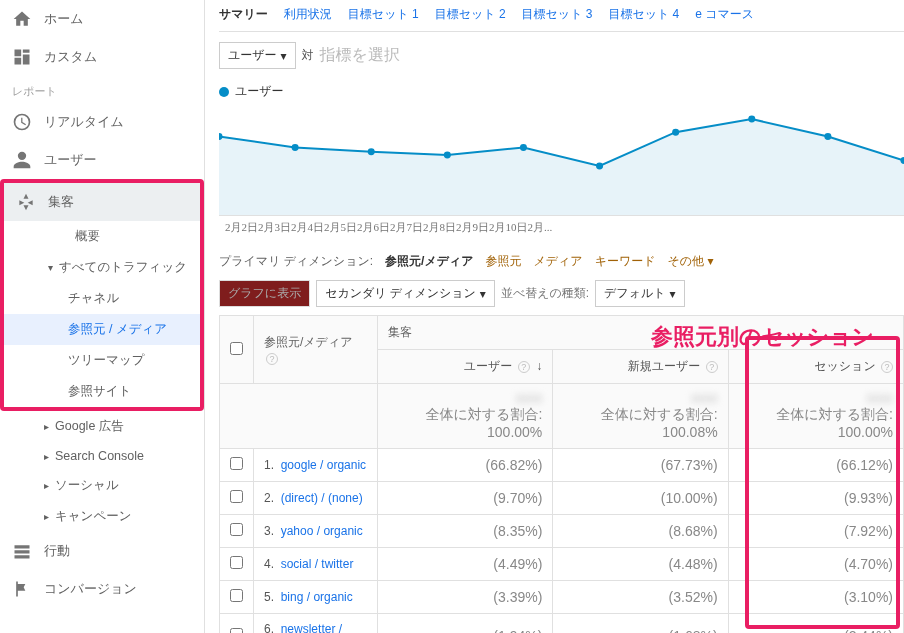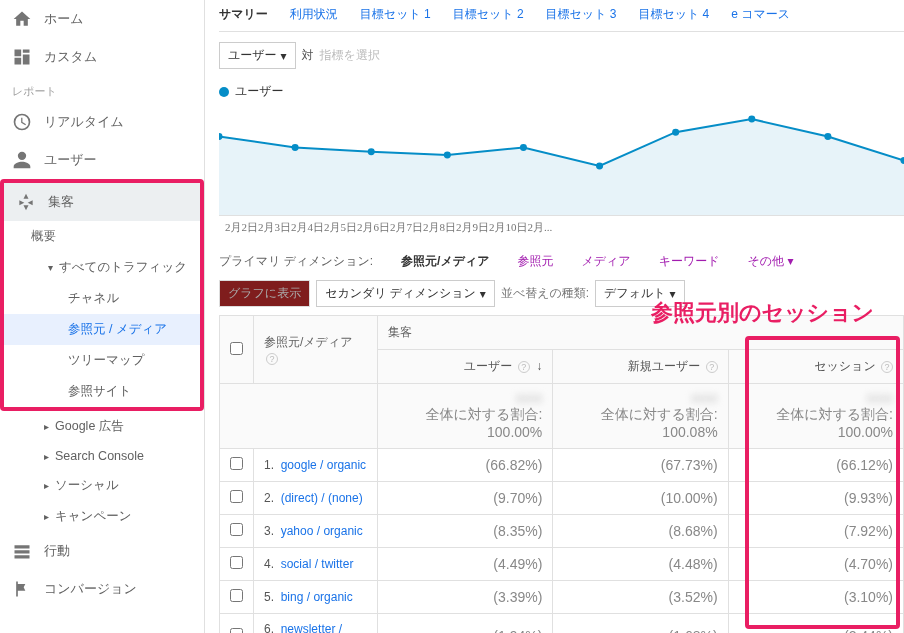--- a/index.html
+++ b/index.html
@@ -2,49 +2,49 @@
 <html><head>
 <meta charset="utf-8">
 <style>
 * { box-sizing: border-box; margin: 0; padding: 0; }
 body { font-family: Arial, "Hiragino Sans", "Meiryo", sans-serif; font-size: 13px; color: #333; background: #fff; width: 904px; height: 633px; overflow: hidden; position: relative; }
 .layout { display: flex; height: 100%; }
 .sidebar { width: 205px; background: #fff; border-right: 1px solid #e0e0e0; flex-shrink: 0; }
 .sidebar-highlight { border: 4px solid #e91e63; border-radius: 4px; margin: 0; }
 .nav-item { display: flex; align-items: center; padding: 9px 12px; color: #616161; cursor: pointer; }
 .nav-item .icon { width: 20px; height: 20px; margin-right: 12px; display: flex; align-items: center; justify-content: center; fill: #757575; }
-.nav-sub { padding-left: 27px; padding-top: 7px; padding-bottom: 7px; color: #616161; cursor: pointer; font-size: 12.5px; }
+.nav-sub { padding-left: 71px; padding-top: 7px; padding-bottom: 7px; color: #616161; cursor: pointer; font-size: 12.5px; }
 .nav-sub.selected { color: #1a73e8; background: #e8f0fe; }
 .nav-sub2 { padding-left: 44px; padding-top: 7px; padding-bottom: 7px; color: #616161; cursor: pointer; font-size: 12.5px; display: flex; align-items: center; }
 .nav-sub2 .caret { margin-right: 6px; font-size: 10px; }
 .nav-section-label { padding: 8px 12px 4px; font-size: 11px; color: #9e9e9e; }
 .main { flex: 1; overflow: hidden; background: #fff; padding-left: 14px; }
-.tabs { display: flex; gap: 22px; padding: 6px 0 8px; border-bottom: 1px solid #e0e0e0; font-size: 12px; }
+.tabs { display: flex; gap: 16px; padding: 6px 0 8px; border-bottom: 1px solid #e0e0e0; font-size: 12px; }
 .tab { color: #1a73e8; cursor: pointer; }
 .tab.active { color: #333; font-weight: bold; }
 .toolbar { display: flex; align-items: center; gap: 6px; padding: 10px 0; }
 .combo { border: 1px solid #ccc; padding: 4px 8px; font-size: 12px; background: #fff; cursor: pointer; display: flex; align-items: center; gap: 4px; }
 .vs { color: #555; font-size: 12px; }
-.metric-placeholder { color: #bbb; font-size: 12px; }
+.metric-placeholder { color: #bbb; font-size: 16px; }
 .legend { display: flex; align-items: center; gap: 6px; padding: 4px 0 6px; font-size: 12px; }
 .legend-dot { width: 10px; height: 10px; border-radius: 50%; background: #058DC7; }
 .chart { position: relative; height: 110px; border-bottom: 1px solid #e0e0e0; }
 .xaxis { display: flex; font-size: 11px; color: #757575; padding: 4px 6px 10px; font-family: Liberation Serif, serif; }
-.dim-row { display: flex; align-items: center; gap: 28px; padding: 8px 0 6px; font-size: 12px; color: #616161; }
+.dim-row { display: flex; align-items: center; gap: 12px; padding: 8px 0 6px; font-size: 12px; color: #616161; }
 .dim-row .dim-active { color: #333; font-weight: bold; }
-.dim-row .dim { color: #a21caf; cursor: pointer; }
+.dim-row .dim { color: #a16207; cursor: pointer; }
 .controls-row { display: flex; align-items: center; gap: 6px; padding: 4px 0 8px; font-size: 12px; }
 .btn-disabled { border: 1px solid #ddd; background: #7f1d1d; color: #aaa; padding: 4px 8px; }
 .table { border-collapse: collapse; width: 100%; font-size: 12px; }
 .table th, .table td { border: 1px solid #e0e0e0; padding: 8px 10px; text-align: left; }
 .table th { background: #fafafa; color: #616161; font-weight: normal; }
 .table .num { text-align: right; color: #555; }
 .pct { color: #888; font-size: 14px; }
 .checkbox-cell { width: 30px; text-align: center; }
-.overlay-label { position: absolute; top: 298px; right: 30px; color: #e91e63; font-size: 22px; font-weight: bold; z-index: 10; pointer-events: none; }
+.overlay-label { position: absolute; top: 322px; right: 30px; color: #e91e63; font-size: 22px; font-weight: bold; z-index: 10; pointer-events: none; }
 .overlay-box { position: absolute; top: 336px; right: 4px; width: 155px; height: 293px; border: 4px solid #e91e63; border-radius: 4px; z-index: 9; pointer-events: none; }
 .qmark { display: inline-block; width: 12px; height: 12px; border: 1px solid #ccc; border-radius: 50%; font-size: 9px; color: #bbb; text-align: center; line-height: 11px; margin-left: 2px; }
 .blur { filter: blur(3px); color: #ccc; }
 .link-cell { color: #1a73e8; }
 </style>
 </head>
 <body>
 
 <div class="layout">
   <div class="sidebar">

